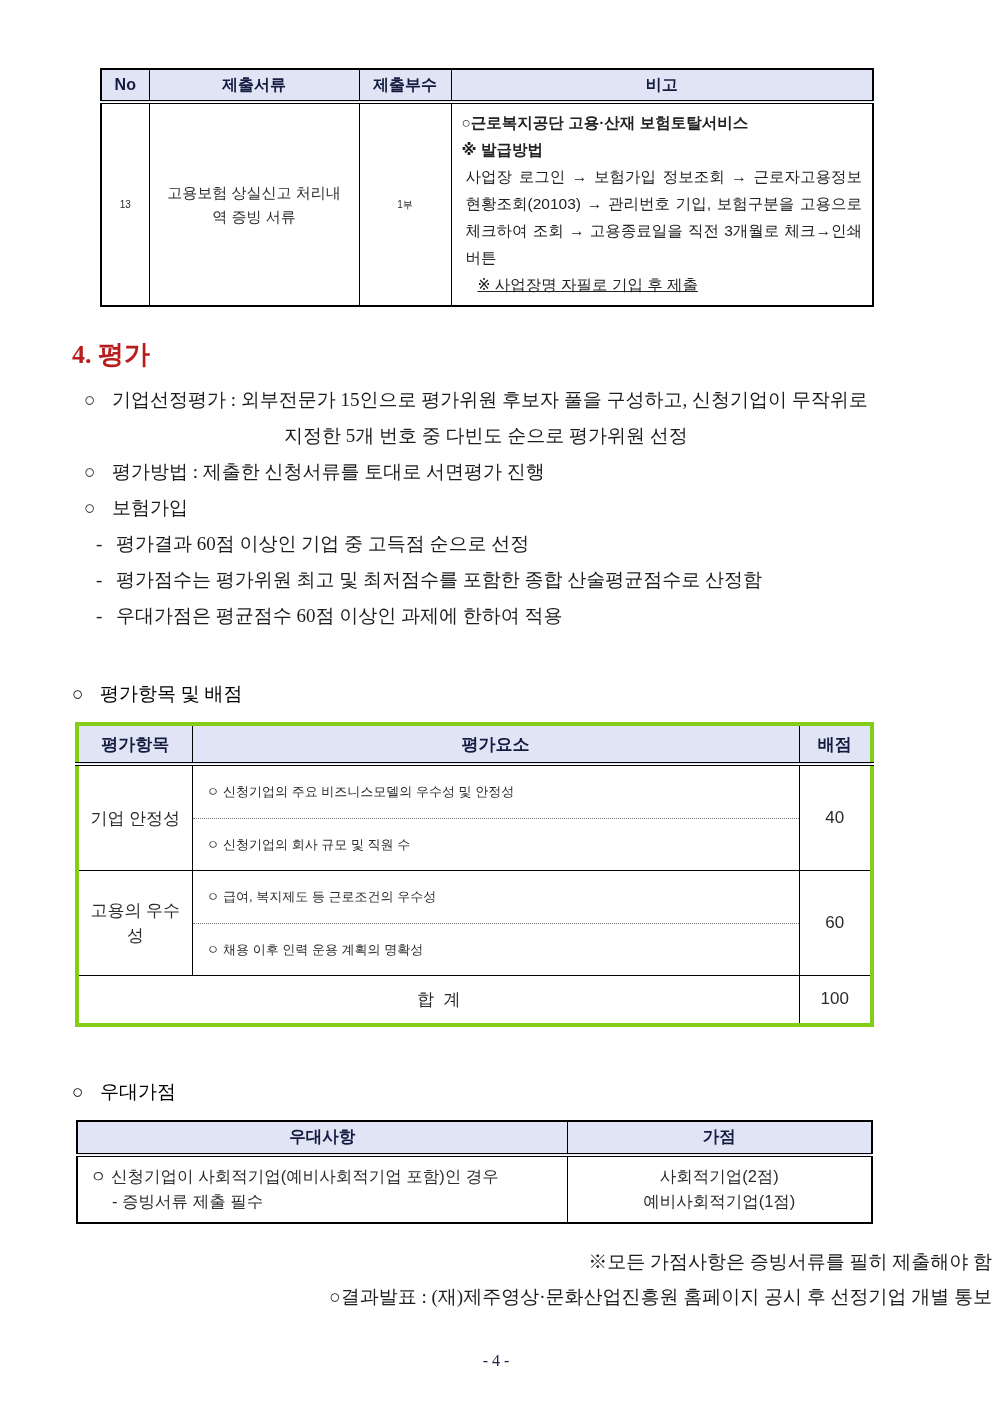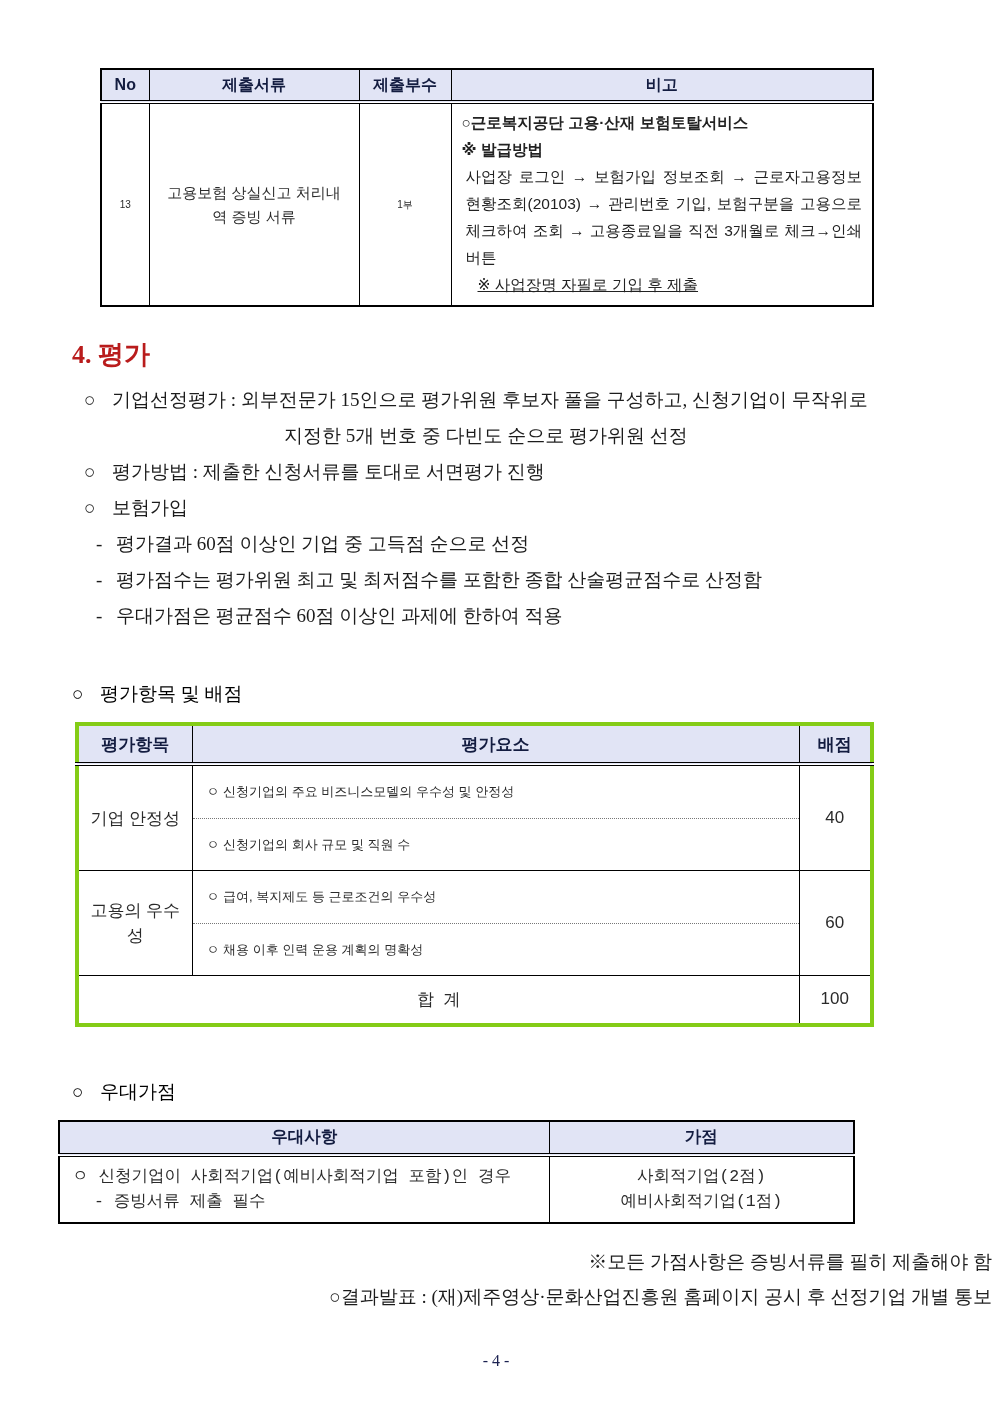--- a/index.html
+++ b/index.html
@@ -90,23 +90,23 @@
     padding-left: 14px; font-size: 13px; color: #2a2a2a;
   }
   .factor + .factor { border-top: 1px dotted #777; }
   .cell-score { text-align: center; font-size: 17px; color: #2a2a2a; }
   .total-row td { height: 49px; text-align: center; font-size: 17px; color: #2a2a2a; }
   .total-label { white-space: pre; }
 
   
   .bonus-table {
     width: 795px;
-    margin: 15px 0 0 58px;
+    margin: 15px 0 0 76px;
     border: 2px solid #000;
-    font-family: Liberation Mono, monospace;
+    font-family: Liberation Sans, sans-serif;
   }
   .bonus-table th { height: 34px; font-size: 16.5px; }
   .bonus-table .row2 td { border-top: 1px dotted #555; }
   .cell-cond {
     padding: 7px 8px 8px 12px; font-size: 16.5px; line-height: 25px; color: #2a2a2a;
     vertical-align: middle;
   }
   .cond-sub { padding-left: 22px; }
   .cell-pts {
     text-align: center; font-size: 16.5px; line-height: 25px; color: #2a2a2a;

